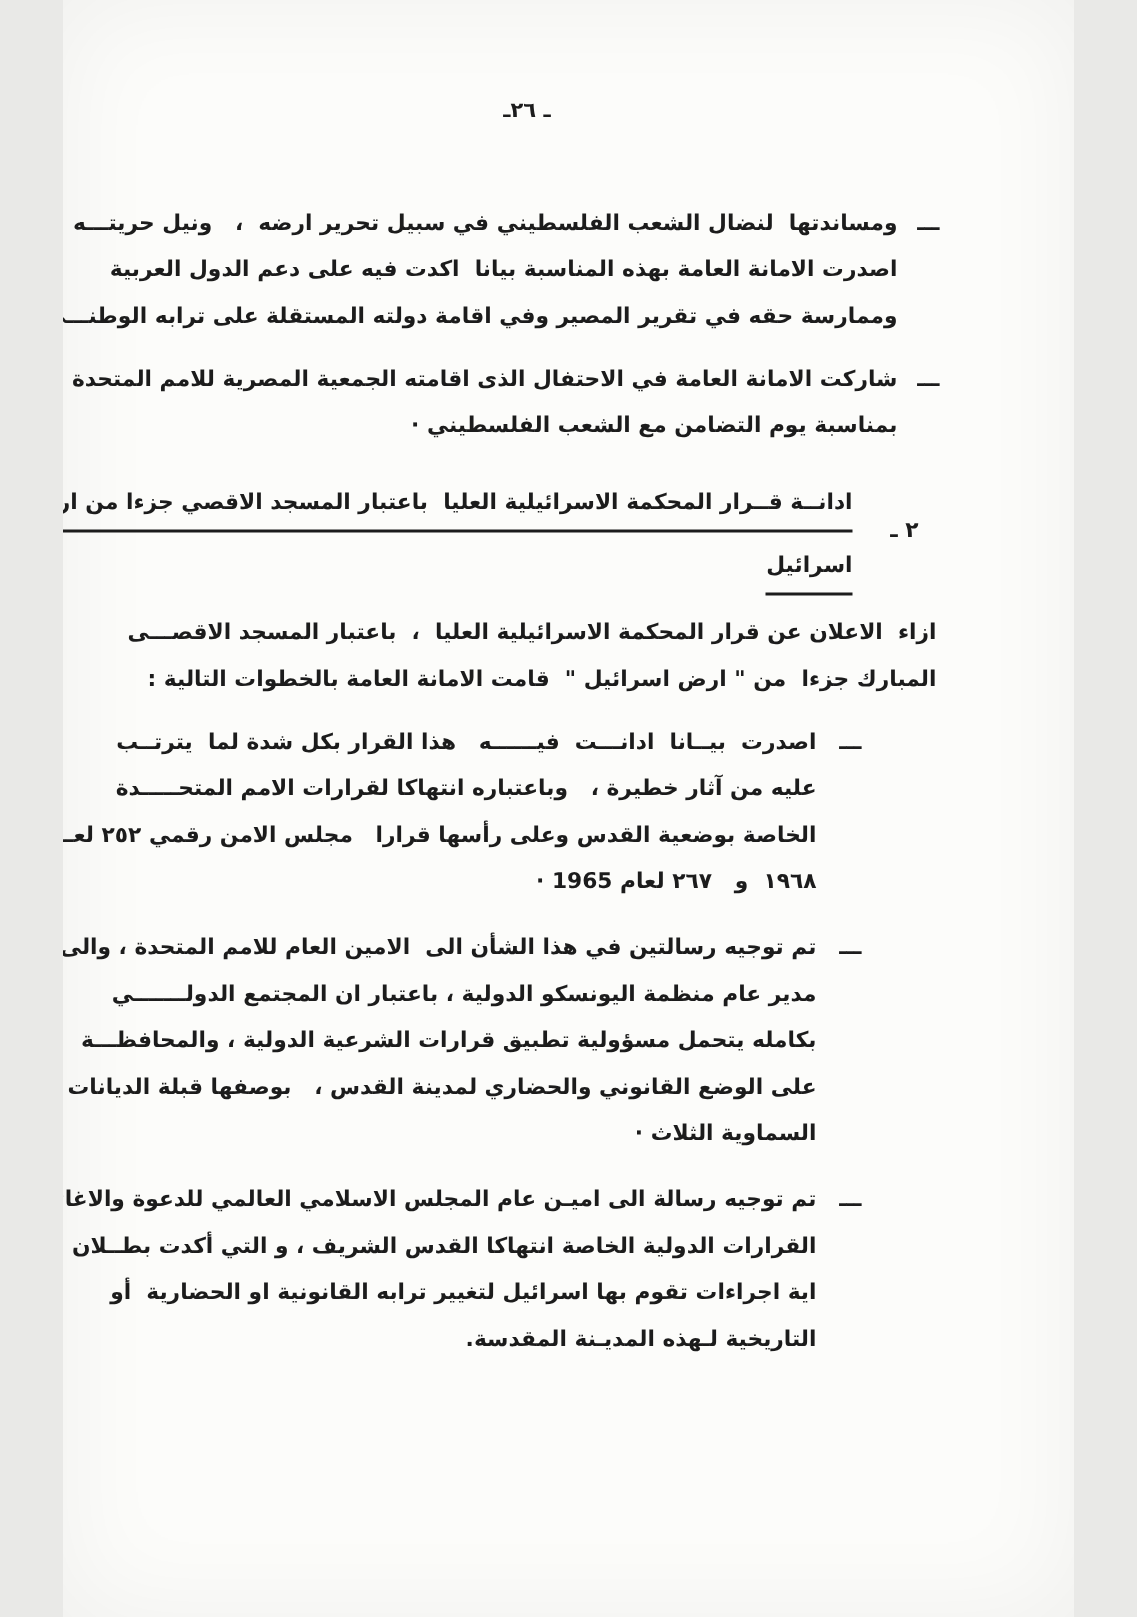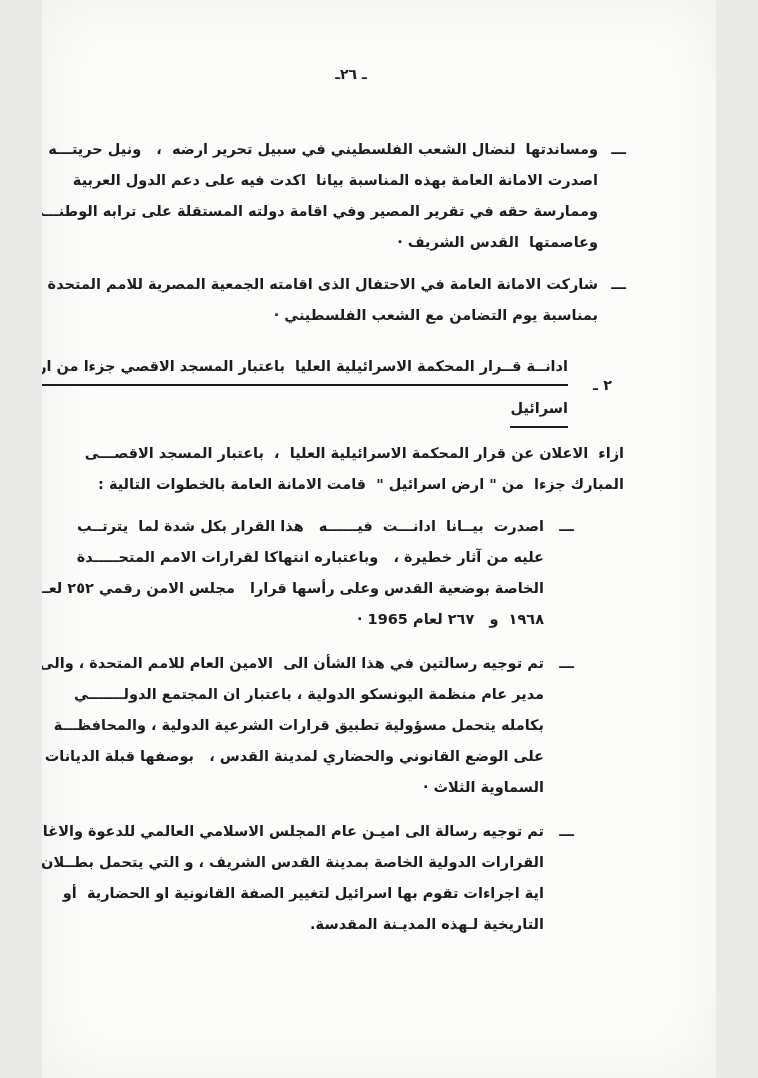--- a/index.html
+++ b/index.html
@@ -92,21 +92,20 @@
 
   <div class="page-number">ـ ٢٦ـ</div>
 
   <div class="content">
 
     <div class="para bullet">
       <span class="dash">ـــ</span>
       <div class="line">ومساندتها  لنضال الشعب الفلسطيني في سبيل تحرير ارضه  ،   ونيل حريتـــه</div>
       <div class="line">اصدرت الامانة العامة بهذه المناسبة بيانا  اكدت فيه على دعم الدول العربية</div>
       <div class="line">وممارسة حقه في تقرير المصير وفي اقامة دولته المستقلة على ترابه الوطنـــي</div>
-      <div class="line">وعاصمتها  القدس الشريف ·</div>
     </div>
 
     <div class="para bullet">
       <span class="dash">ـــ</span>
       <div class="line">شاركت الامانة العامة في الاحتفال الذى اقامته الجمعية المصرية للامم المتحدة</div>
       <div class="line">بمناسبة يوم التضامن مع الشعب الفلسطيني ·</div>
     </div>
 
     <div class="section-head">
       <span class="section-num"><span>٢</span> <span>ـ</span></span>
@@ -132,19 +131,19 @@
       <div class="line">تم توجيه رسالتين في هذا الشأن الى  الامين العام للامم المتحدة ، والى</div>
       <div class="line">مدير عام منظمة اليونسكو الدولية ، باعتبار ان المجتمع الدولـــــــي</div>
       <div class="line">بكامله يتحمل مسؤولية تطبيق قرارات الشرعية الدولية ، والمحافظـــة</div>
       <div class="line">على الوضع القانوني والحضاري لمدينة القدس ،   بوصفها قبلة الديانات</div>
       <div class="line">السماوية الثلاث ·</div>
     </div>
 
     <div class="para sub">
       <span class="dash">ـــ</span>
       <div class="line">تم توجيه رسالة الى اميـن عام المجلس الاسلامي العالمي للدعوة والاغاثة</div>
-      <div class="line">القرارات الدولية الخاصة بمدينة القدس الشريف ، و التي يتحمل بطــلان</div>
-      <div class="line">اية اجراءات تقوم بها اسرائيل لتغيير الصفة القانونية او الحضارية  أو</div>
+      <div class="line">القرارات الدولية الخاصة انتهاكا القدس الشريف ، و التي أكدت بطــلان</div>
+      <div class="line">اية اجراءات تقوم بها اسرائيل لتغيير ترابه القانونية او الحضارية  أو</div>
       <div class="line">التاريخية لـهذه المديـنة المقدسة.</div>
     </div>
 
   </div>
 </div>
 
 </body></html>

